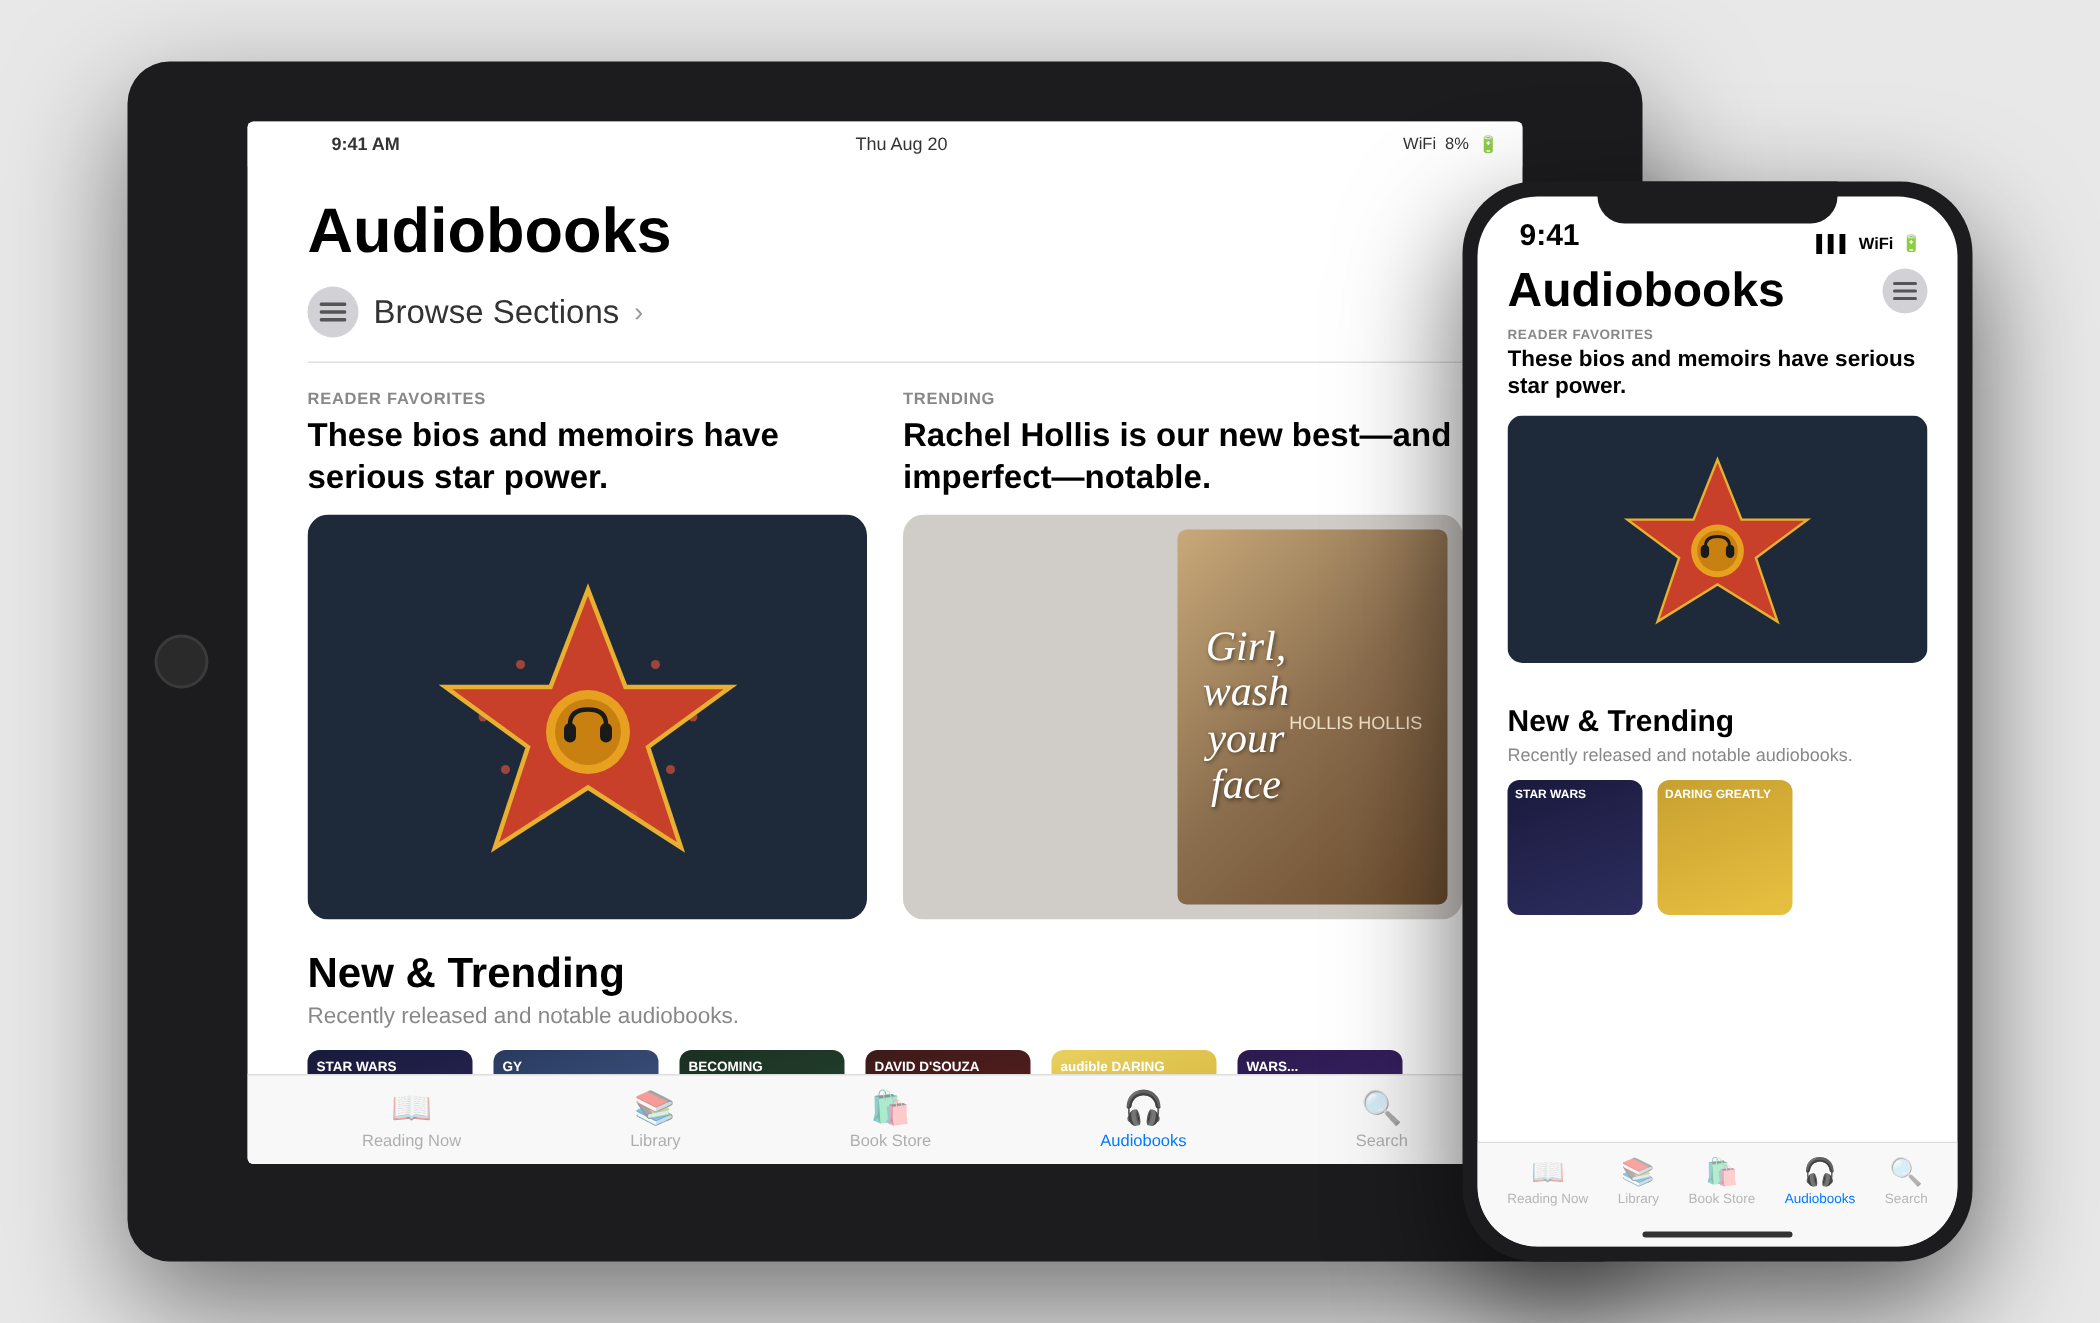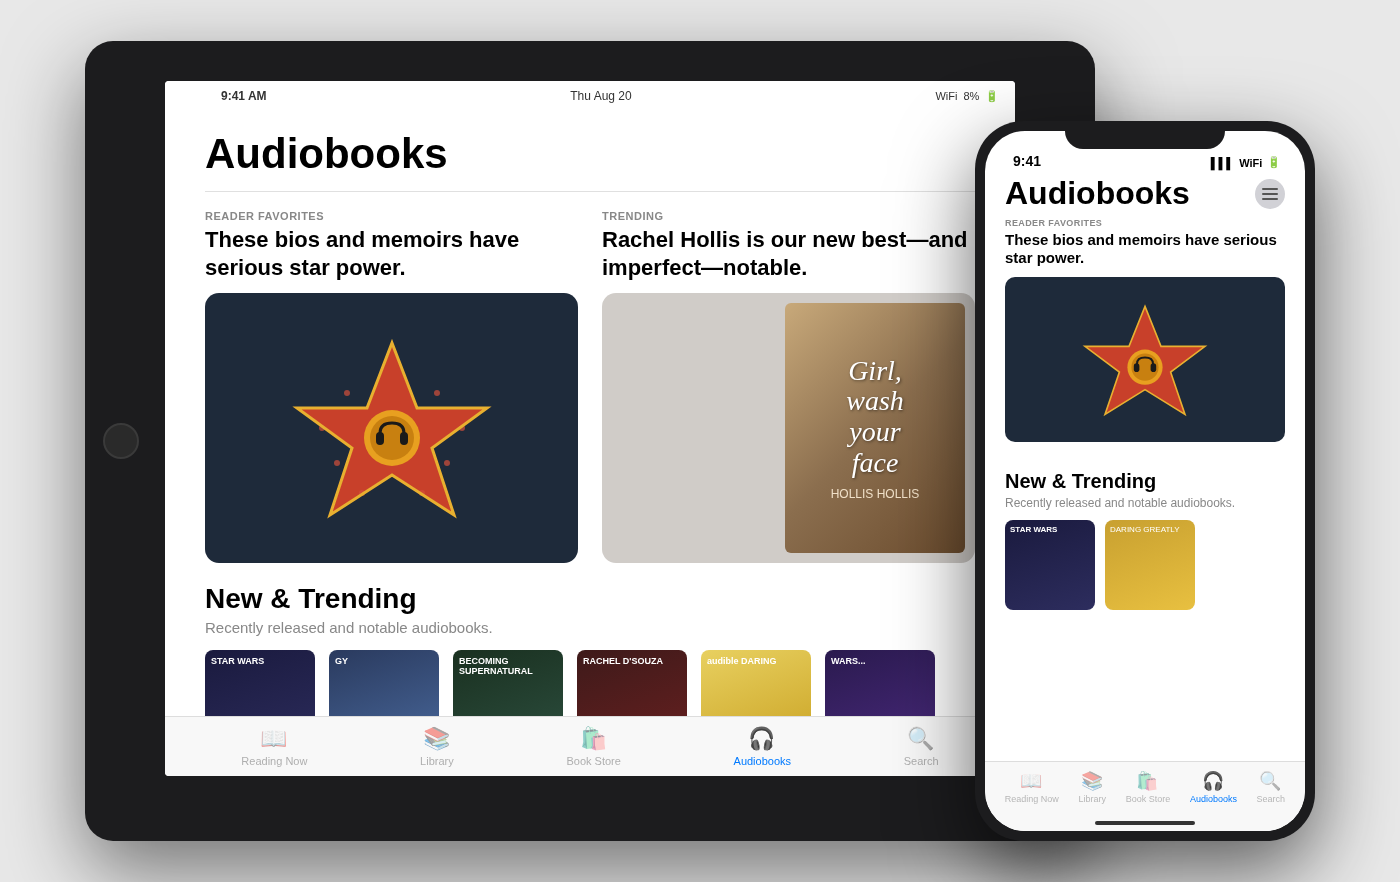--- a/index.html
+++ b/index.html
@@ -164,21 +164,21 @@
     .book-cover {
       position: absolute;
       right: 10px;
       top: 10px;
       width: 180px;
       height: 250px;
       border-radius: 6px;
       background: linear-gradient(135deg, #c8a97a 0%, #8b6e4e 50%, #6b4c2e 100%);
       overflow: hidden;
       display: flex;
-      flex-direction: column;
+      flex-direction: row;
       align-items: center;
       justify-content: center;
       padding: 10px;
     }
     .book-cover-text {
       font-family: serif;
       font-size: 28px;
       font-style: italic;
       color: #fff;
       text-align: center;
@@ -308,21 +308,21 @@
     .iphone-status-bar {
       height: 44px;
       display: flex;
       align-items: flex-end;
       justify-content: space-between;
       padding: 0 24px 6px 28px;
       font-size: 12px;
       font-weight: 600;
     }
     .iphone-status-left {
-      font-size: 14px;
+      font-size: 20px;
       font-weight: 700;
     }
     .iphone-status-right {
       display: flex;
       align-items: center;
       gap: 5px;
       font-size: 11px;
     }
     .iphone-content {
       padding: 0 20px;
@@ -468,20 +468,31 @@
       <div class="ipad-status-icons">
         <span>WiFi</span>
         <span>8%</span>
         <span>🔋</span>
       </div>
     </div>
 
     <div class="ipad-content">
       <h1 class="ipad-title">Audiobooks</h1>
 
+      <div class="browse-sections-row">
+        <div class="browse-sections-icon">
+          <svg viewBox="0 0 20 20">
+            <rect y="3" width="20" height="2.5" rx="1.25"></rect>
+            <rect y="8.75" width="20" height="2.5" rx="1.25"></rect>
+            <rect y="14.5" width="20" height="2.5" rx="1.25"></rect>
+          </svg>
+        </div>
+        <span class="browse-sections-label">Browse Sections</span>
+        <span class="browse-sections-chevron">›</span>
+      </div>
 
       <div class="ipad-divider"></div>
 
       <div class="cards-row">
 
         <div class="card">
           <div class="card-category">READER FAVORITES</div>
           <div class="card-title">These bios and memoirs have serious star power.</div>
           <div class="card-image">
             <div class="star-image">
@@ -534,21 +545,21 @@
           <div class="mini-book mini-book-1">
             <div class="mini-book-label">STAR WARS</div>
           </div>
           <div class="mini-book mini-book-2">
             <div class="mini-book-label">GY</div>
           </div>
           <div class="mini-book mini-book-3">
             <div class="mini-book-label">BECOMING SUPERNATURAL</div>
           </div>
           <div class="mini-book mini-book-4">
-            <div class="mini-book-label">RACHEL D'SOUZA</div>
+            <div class="mini-book-label">DAVID D'SOUZA</div>
           </div>
           <div class="mini-book mini-book-5">
             <div class="mini-book-label">audible DARING</div>
           </div>
           <div class="mini-book mini-book-6">
             <div class="mini-book-label">WARS...</div>
           </div>
         </div>
       </div>
     </div>
@@ -626,21 +637,21 @@
       </div>
 
       <div class="iphone-new-trending">
         <div class="iphone-section-title">New &amp; Trending</div>
         <div class="iphone-section-subtitle">Recently released and notable audiobooks.</div>
         <div class="iphone-books-row">
           <div class="iphone-mini-book iphone-mini-book-1">
             <div style="color:#fff;font-size:8px;padding:5px;font-weight:700;">STAR WARS</div>
           </div>
           <div class="iphone-mini-book iphone-mini-book-2">
-            <div style="color:#fff;font-size:8px;padding:5px;font-weight:400;">DARING GREATLY</div>
+            <div style="color:#fff;font-size:8px;padding:5px;font-weight:700;">DARING GREATLY</div>
           </div>
           <div style="width:30px;flex-shrink:0;overflow:hidden;opacity:0.6;"></div>
         </div>
       </div>
     </div>
 
     <div class="iphone-tab-bar">
       <div class="iphone-tab-item">
         <span class="iphone-tab-icon">📖</span>
         <span class="iphone-tab-label">Reading Now</span>

